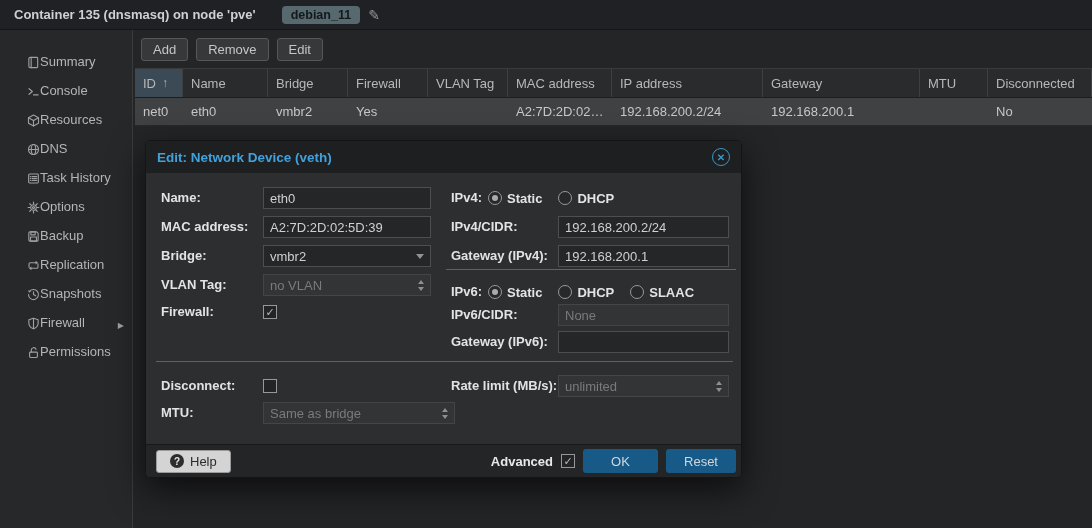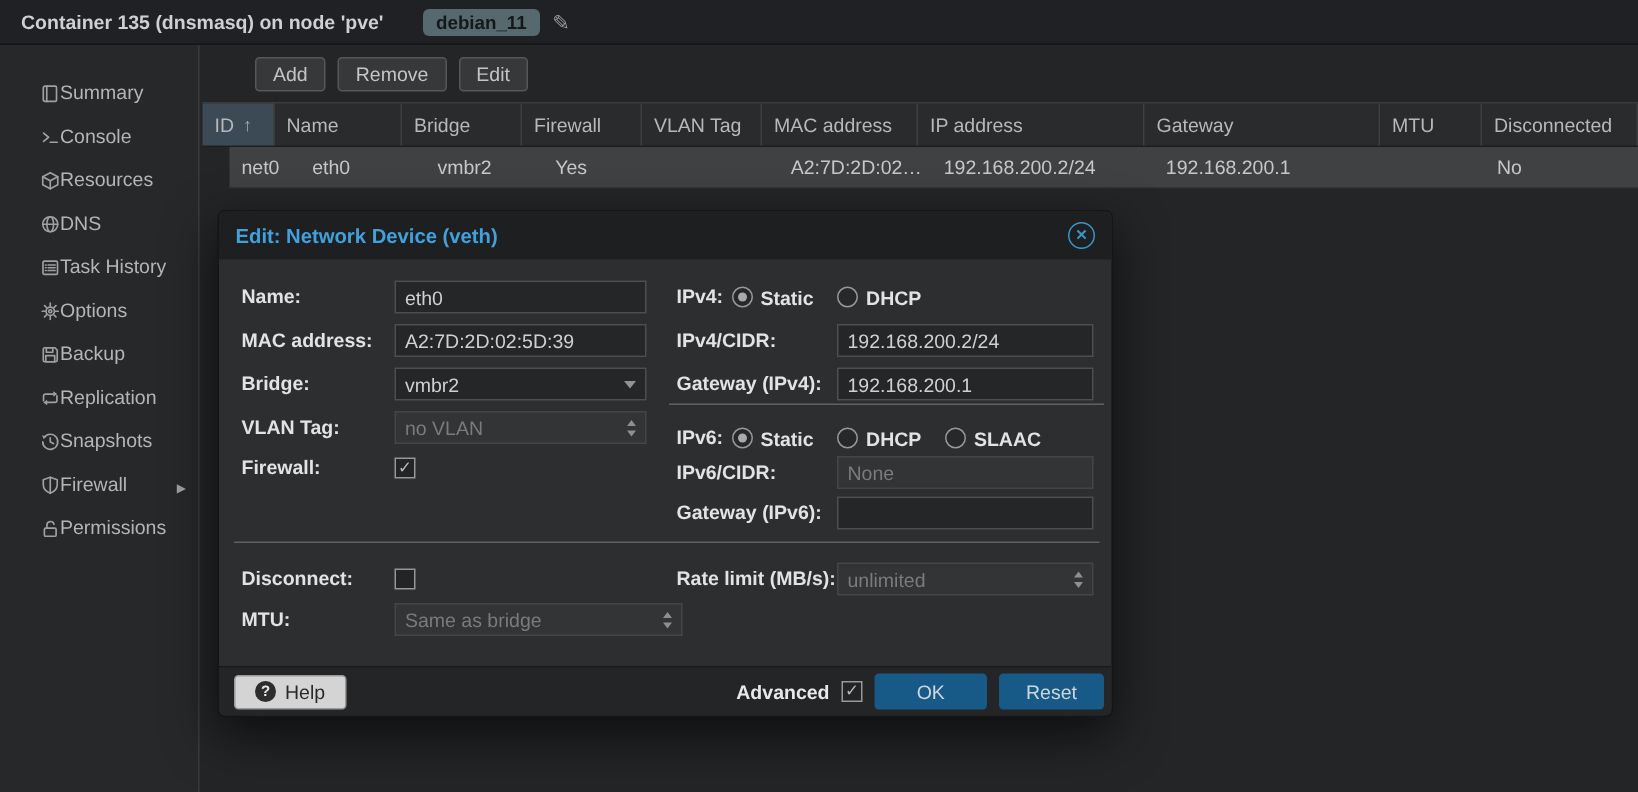--- a/index.html
+++ b/index.html
@@ -20,31 +20,31 @@
              border-right:1px solid #3a3b3d; padding-top:10px; }
   .sb-item { height:29px; display:flex; align-items:flex-end; padding:0 8px 0 10px; gap:0;
              color:#b4b5b7; cursor:pointer;margin-left:16px; }
   .sb-item.selected { background:var(--nav-sel,#1b6497); color:#ffffff; }
   .sb-ico { width:14px; height:14px; display:flex; align-items:center; justify-content:center; color:#9fa0a2; }
   .sb-item.selected .sb-ico { color:#ffffff; }
   .sb-caret { margin-left:auto; font-size:8px; color:#9fa0a2; }
 
   
   .content { position:absolute; left:134px; top:30px; right:0; bottom:0; background:#242527; }
-  .toolbar { height:38px; display:flex; align-items:center; gap:8px; padding-left:7px;margin-left:29px; }
+  .toolbar { height:38px; display:flex; align-items:center; gap:8px; padding-left:7px; }
   .btn { background:#37383a; border:1px solid #56575b; color:#c4c5c7; border-radius:3px;
          padding:3px 11px; font-size:13px; font-family:inherit; cursor:pointer; }
 
   .thead { display:flex; height:30px; background:#2a2b2d; margin-left:1px;
            border-top:1px solid #3a3b3d; border-bottom:1px solid #1c1d1f; }
   .th { display:flex; align-items:center; padding-left:8px; color:#b7b8ba;
         border-right:1px solid #3e3f41; cursor:pointer; overflow:hidden; white-space:nowrap; }
   .th.sorted { background:var(--th-sorted,#3b4a54); }
   .sort { margin-left:6px; color:#aeb0b2; font-size:12px; }
-  .trow { display:flex; height:28px; background:#3f4143; margin-left:19px; color:#c6c7c9;
+  .trow { display:flex; height:28px; background:#3f4143; margin-left:1px; color:#c6c7c9;
           border-bottom:1px solid #28292b; cursor:pointer; }
   .td { display:flex; align-items:center; padding-left:8px; overflow:hidden; white-space:nowrap; }
 
   
   .dialog { position:absolute; left:145px; top:140px; width:597px; height:338px;
             background:#2c2e30; border-radius:5px; border:1px solid #141516;
             box-shadow:0 12px 34px rgba(0,0,0,.65); }
   .dlg-title { height:32px; background:#1d1f21; border-radius:5px 5px 0 0; display:flex;
                align-items:center; padding:0 11px; color:var(--dlg-title,#41a1dc);
                font-size:13.5px; font-weight:600; }

